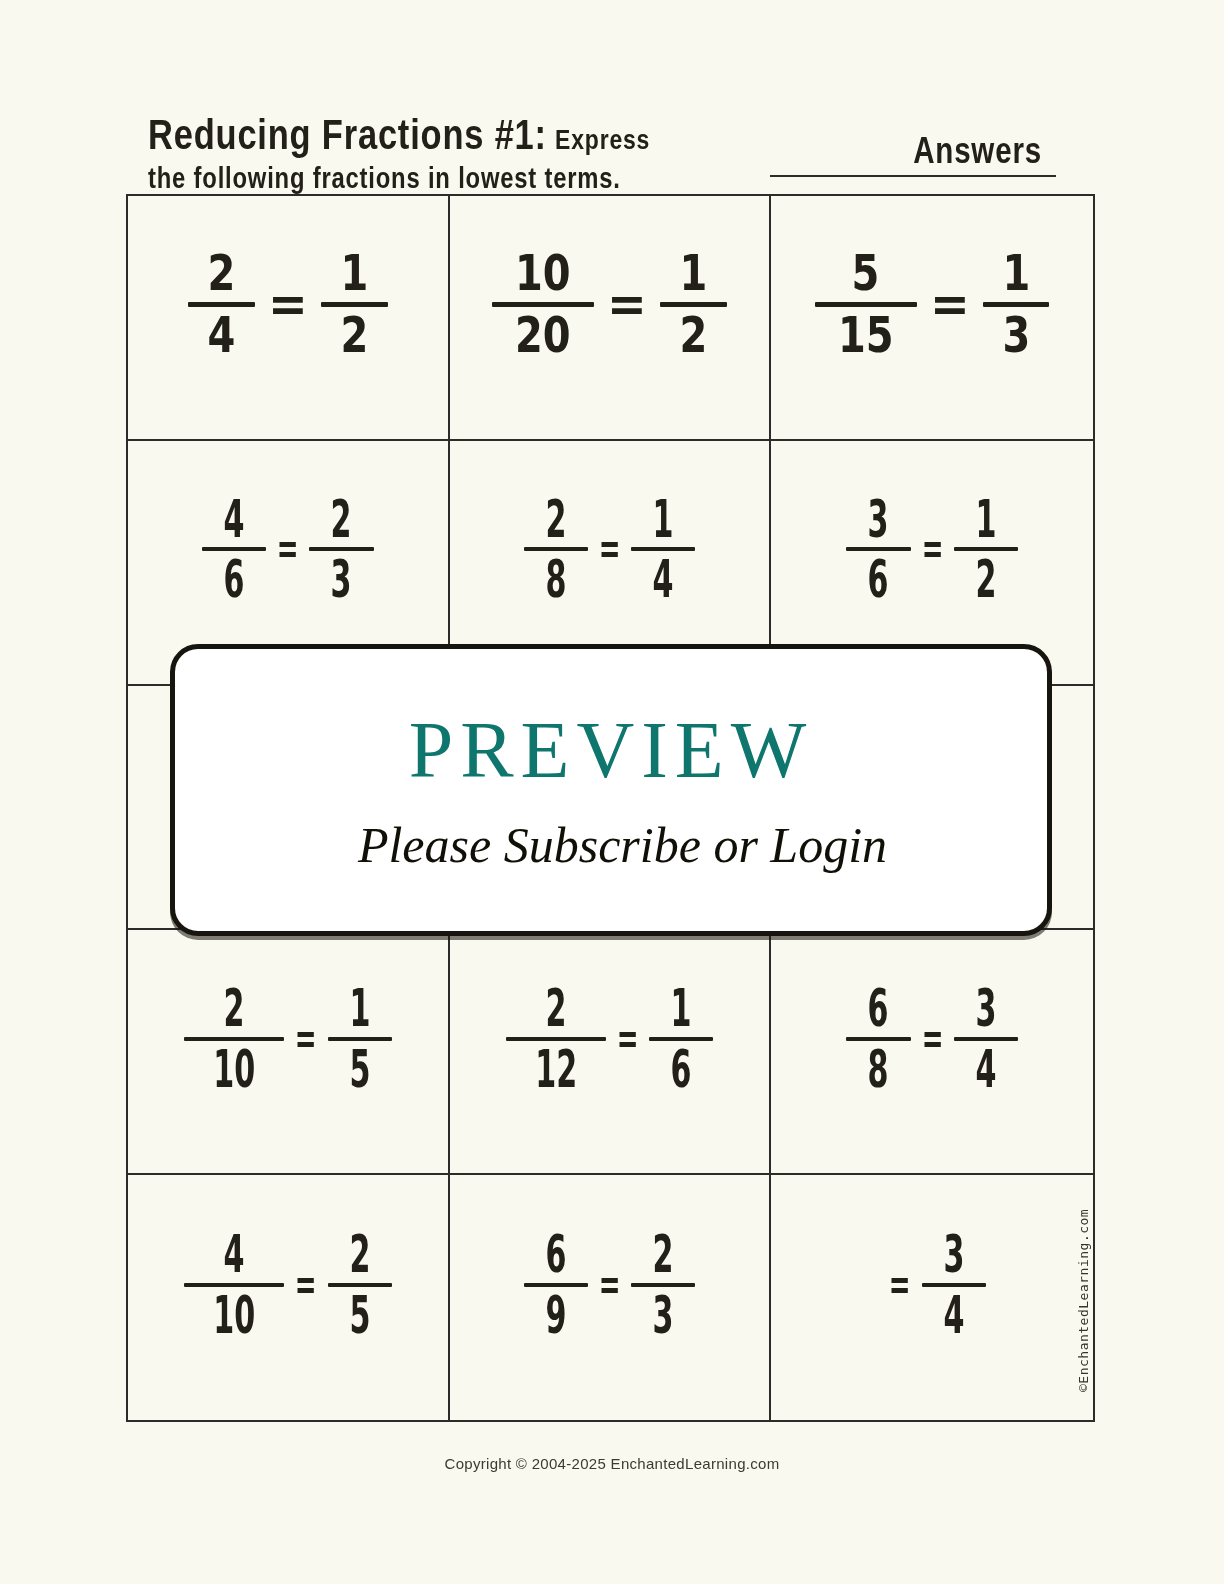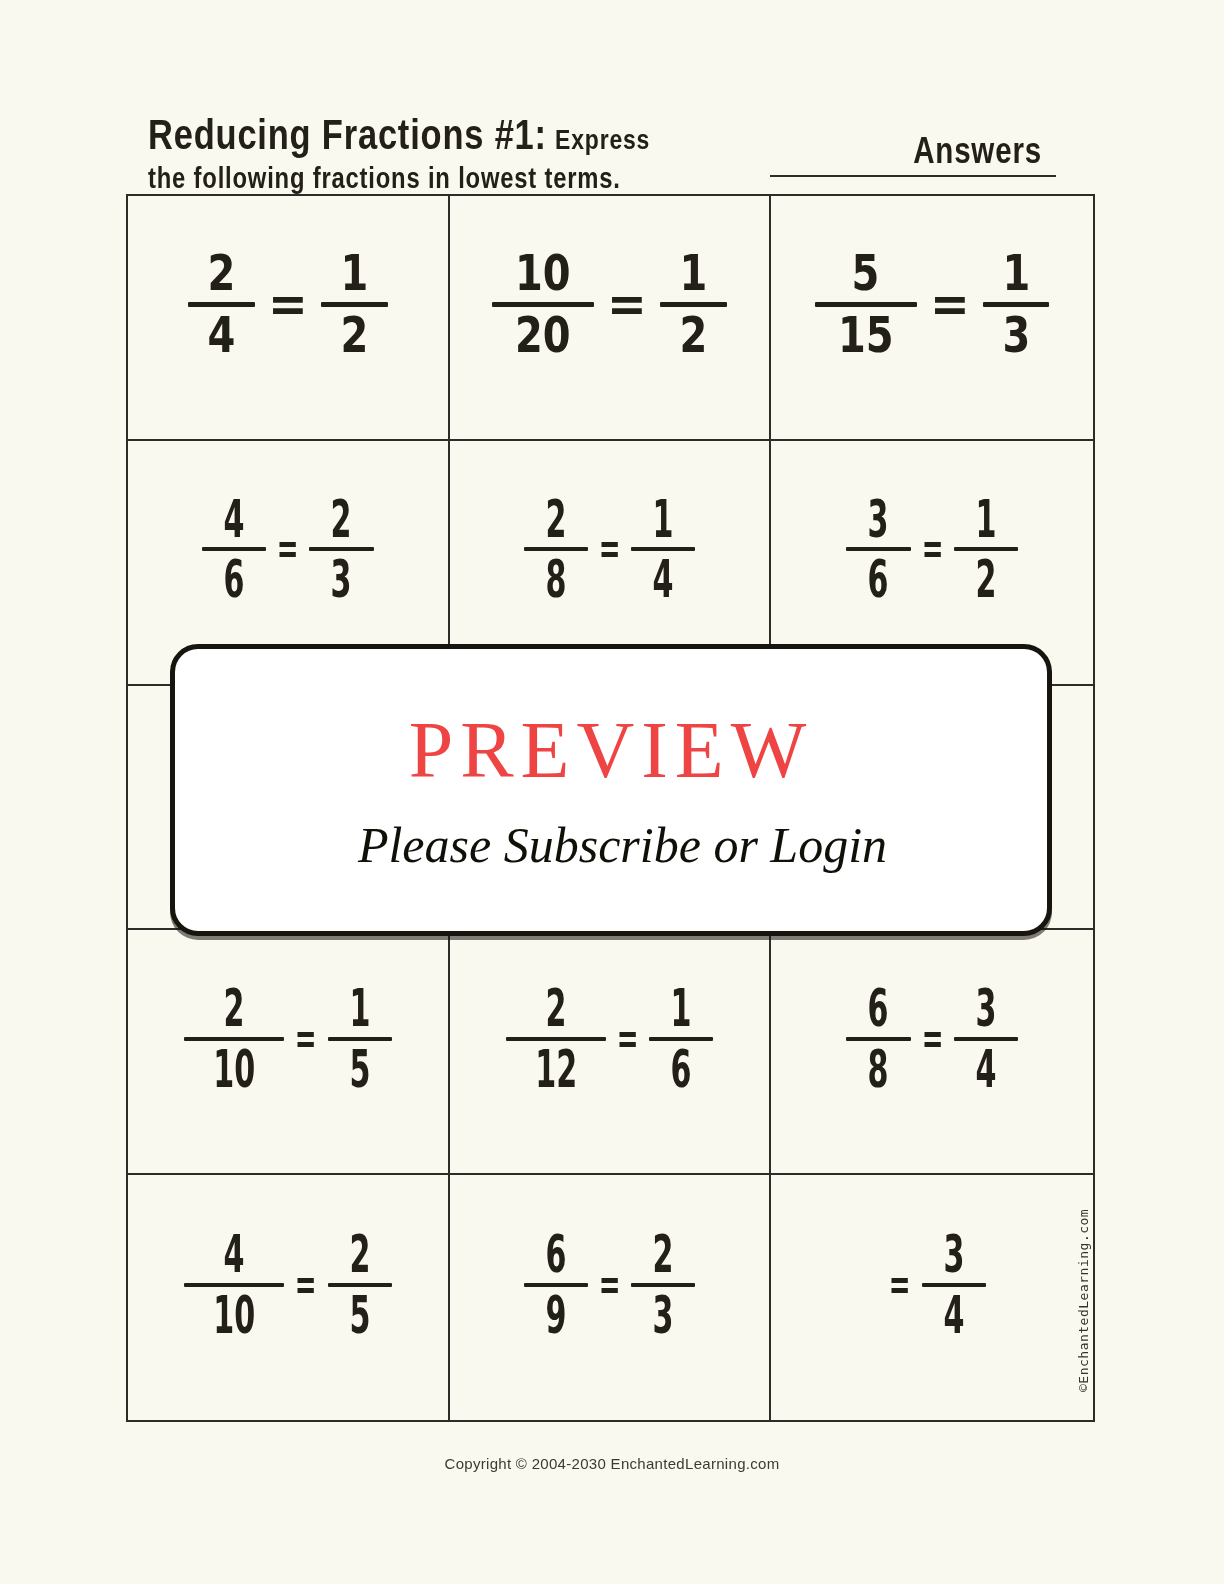--- a/index.html
+++ b/index.html
@@ -77,21 +77,21 @@
     background:#ffffff;
     border:5px solid #18150f;
     border-radius:28px;
     box-shadow:0 4px 0 rgba(24,21,15,0.55);
     display:flex;flex-direction:column;align-items:center;justify-content:center;
     gap:30px;
   }
   .preview-title{
     font-family:"Liberation Serif",serif;
     font-size:80px;letter-spacing:7px;line-height:1;
-    color:#ef4444;
+    color:#0f766e;
   }
   .preview-subtitle{
     font-family:"Liberation Serif",serif;
     font-style:italic;font-size:50px;line-height:1;
     color:#111008;
     margin-left:23px;
   }
 
   
   .side-credit{
@@ -309,15 +309,15 @@
 
   </div>
 
   <div class="preview-overlay">
     <div class="preview-title">PREVIEW</div>
     <div class="preview-subtitle">Please Subscribe or Login</div>
   </div>
 
   <div class="side-credit">©EnchantedLearning.com</div>
 
-  <div class="footer-copyright">Copyright © 2004-2030 EnchantedLearning.com</div>
+  <div class="footer-copyright">Copyright © 2004-2025 EnchantedLearning.com</div>
 
 </div>
 
 </body></html>

